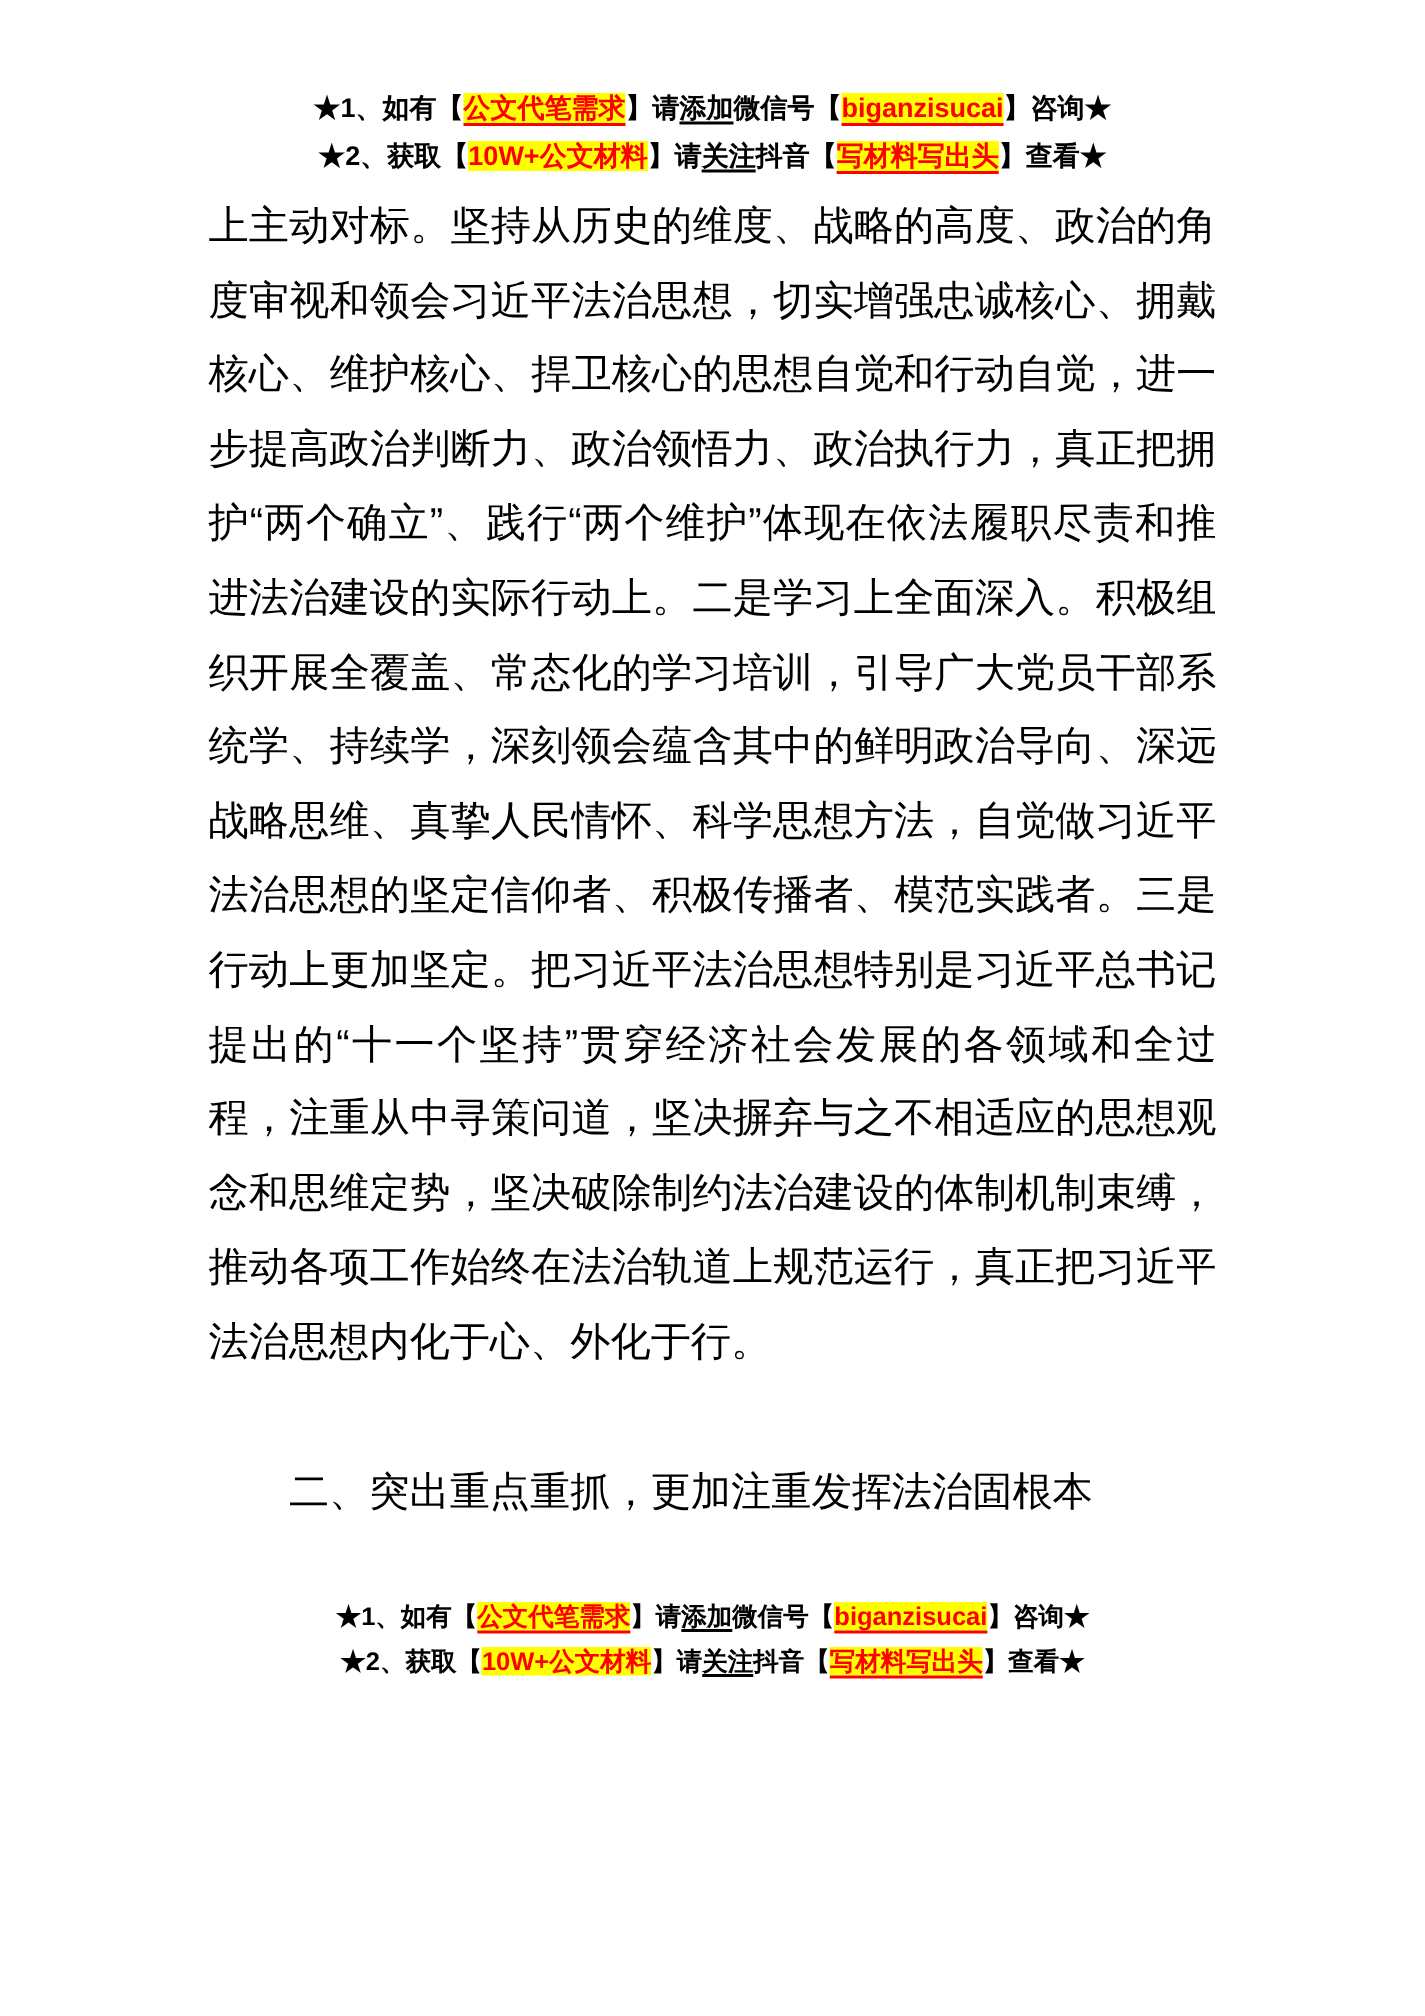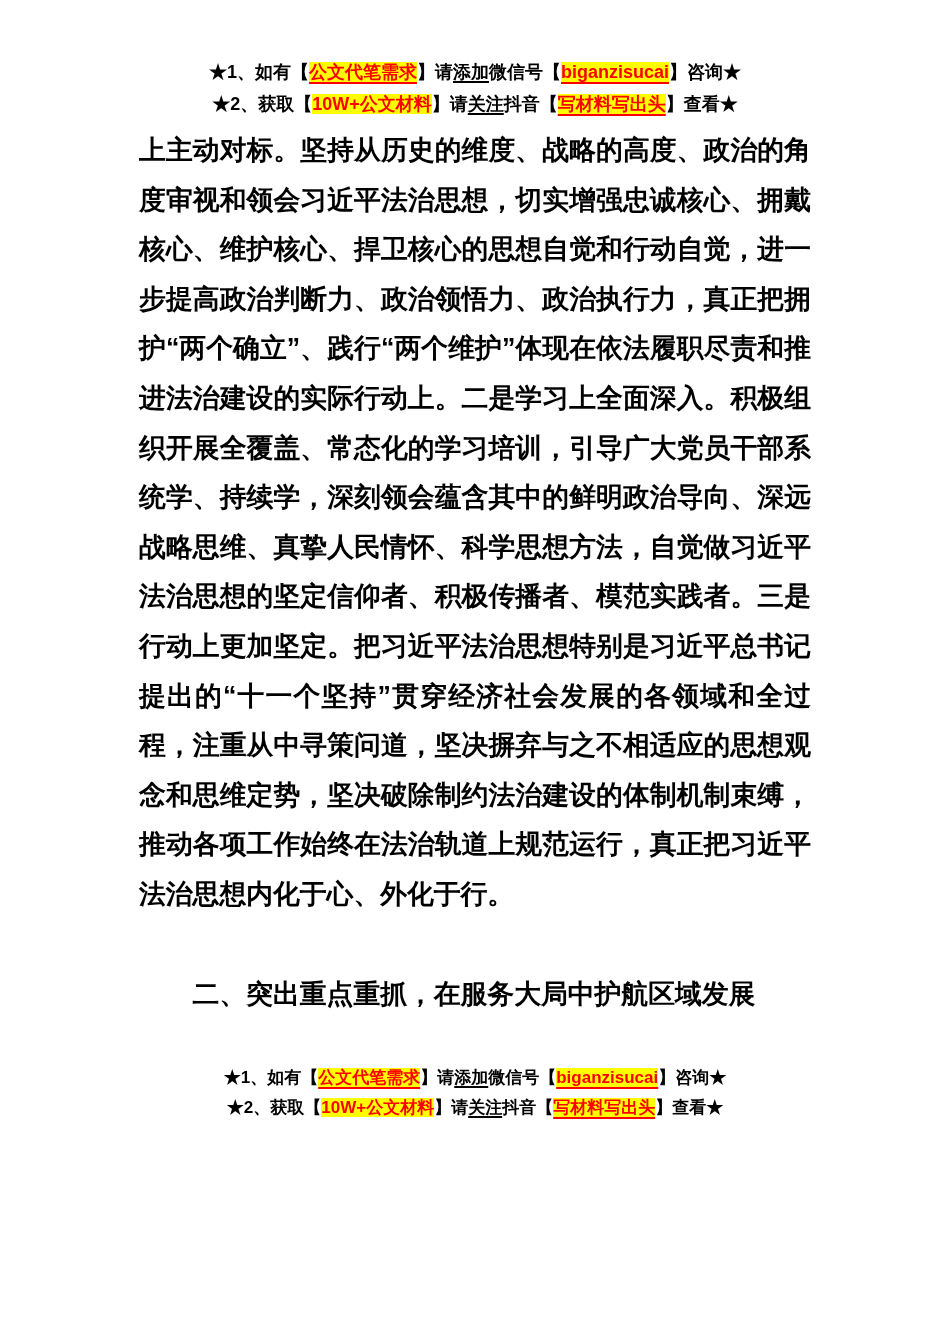--- a/index.html
+++ b/index.html
@@ -15,21 +15,21 @@
   
   .promo { text-align: center; font-weight: 700; font-size: 18px; line-height: 32px; color: #000; }
   .promo-top { padding-top: 56px; }
   .promo-bottom { margin-top: -4px; font-size: 17px; line-height: 30px; }
   .hl { background: #ffff00; }
   .red { color: #ff0000; }
   .u { text-decoration: underline; text-decoration-thickness: 2px; text-underline-offset: 3px; }
   .u-red { text-decoration: underline; text-decoration-thickness: 2px; text-underline-offset: 4px; }
 
   
-  .content { width: 672px; margin: 0 auto; font-weight: bold; }
+  .content { width: 672px; margin: 0 auto; }
   .para {
     font-size: 26.8px;
     line-height: 49.6px;
     text-align: justify;
     margin: 0;
     color: #000;
   }
   .para-first { margin-top: 6px; }
   .heading {
     font-size: 26.8px;
@@ -50,21 +50,21 @@
     <div>
       <span>★1、如有</span><span>【</span><span class="hl red u-red">公文代笔需求</span><span>】</span><span>请</span><span class="u">添加</span><span>微信号</span><span>【</span><span class="hl red u-red">biganzisucai</span><span>】</span><span>咨询★</span>
     </div>
     <div>
       <span>★2、获取</span><span>【</span><span class="hl red">10W+公文材料</span><span>】</span><span>请</span><span class="u">关注</span><span>抖音</span><span>【</span><span class="hl red u-red">写材料写出头</span><span>】</span><span>查看★</span>
     </div>
   </div>
 
   <div class="content">
     <p class="para para-first">上主动对标。坚持从历史的维度、战略的高度、政治的角度审视和领会习近平法治思想，切实增强忠诚核心、拥戴核心、维护核心、捍卫核心的思想自觉和行动自觉，进一步提高政治判断力、政治领悟力、政治执行力，真正把拥护“两个确立”、践行“两个维护”体现在依法履职尽责和推进法治建设的实际行动上。二是学习上全面深入。积极组织开展全覆盖、常态化的学习培训，引导广大党员干部系统学、持续学，深刻领会蕴含其中的鲜明政治导向、深远战略思维、真挚人民情怀、科学思想方法，自觉做习近平法治思想的坚定信仰者、积极传播者、模范实践者。三是行动上更加坚定。把习近平法治思想特别是习近平总书记提出的“十一个坚持”贯穿经济社会发展的各领域和全过程，注重从中寻策问道，坚决摒弃与之不相适应的思想观念和思维定势，坚决破除制约法治建设的体制机制束缚，推动各项工作始终在法治轨道上规范运行，真正把习近平法治思想内化于心、外化于行。</p>
-    <p class="heading">二、突出重点重抓，在服务大局中护航区域发展</p>
+    <p class="heading">二、突出重点重抓，更加注重发挥法治固根本</p>
   </div>
 
   <div class="promo promo-bottom">
     <div>
       <span>★1、如有</span><span>【</span><span class="hl red u-red">公文代笔需求</span><span>】</span><span>请</span><span class="u">添加</span><span>微信号</span><span>【</span><span class="hl red u-red">biganzisucai</span><span>】</span><span>咨询★</span>
     </div>
     <div>
       <span>★2、获取</span><span>【</span><span class="hl red">10W+公文材料</span><span>】</span><span>请</span><span class="u">关注</span><span>抖音</span><span>【</span><span class="hl red u-red">写材料写出头</span><span>】</span><span>查看★</span>
     </div>
   </div>

